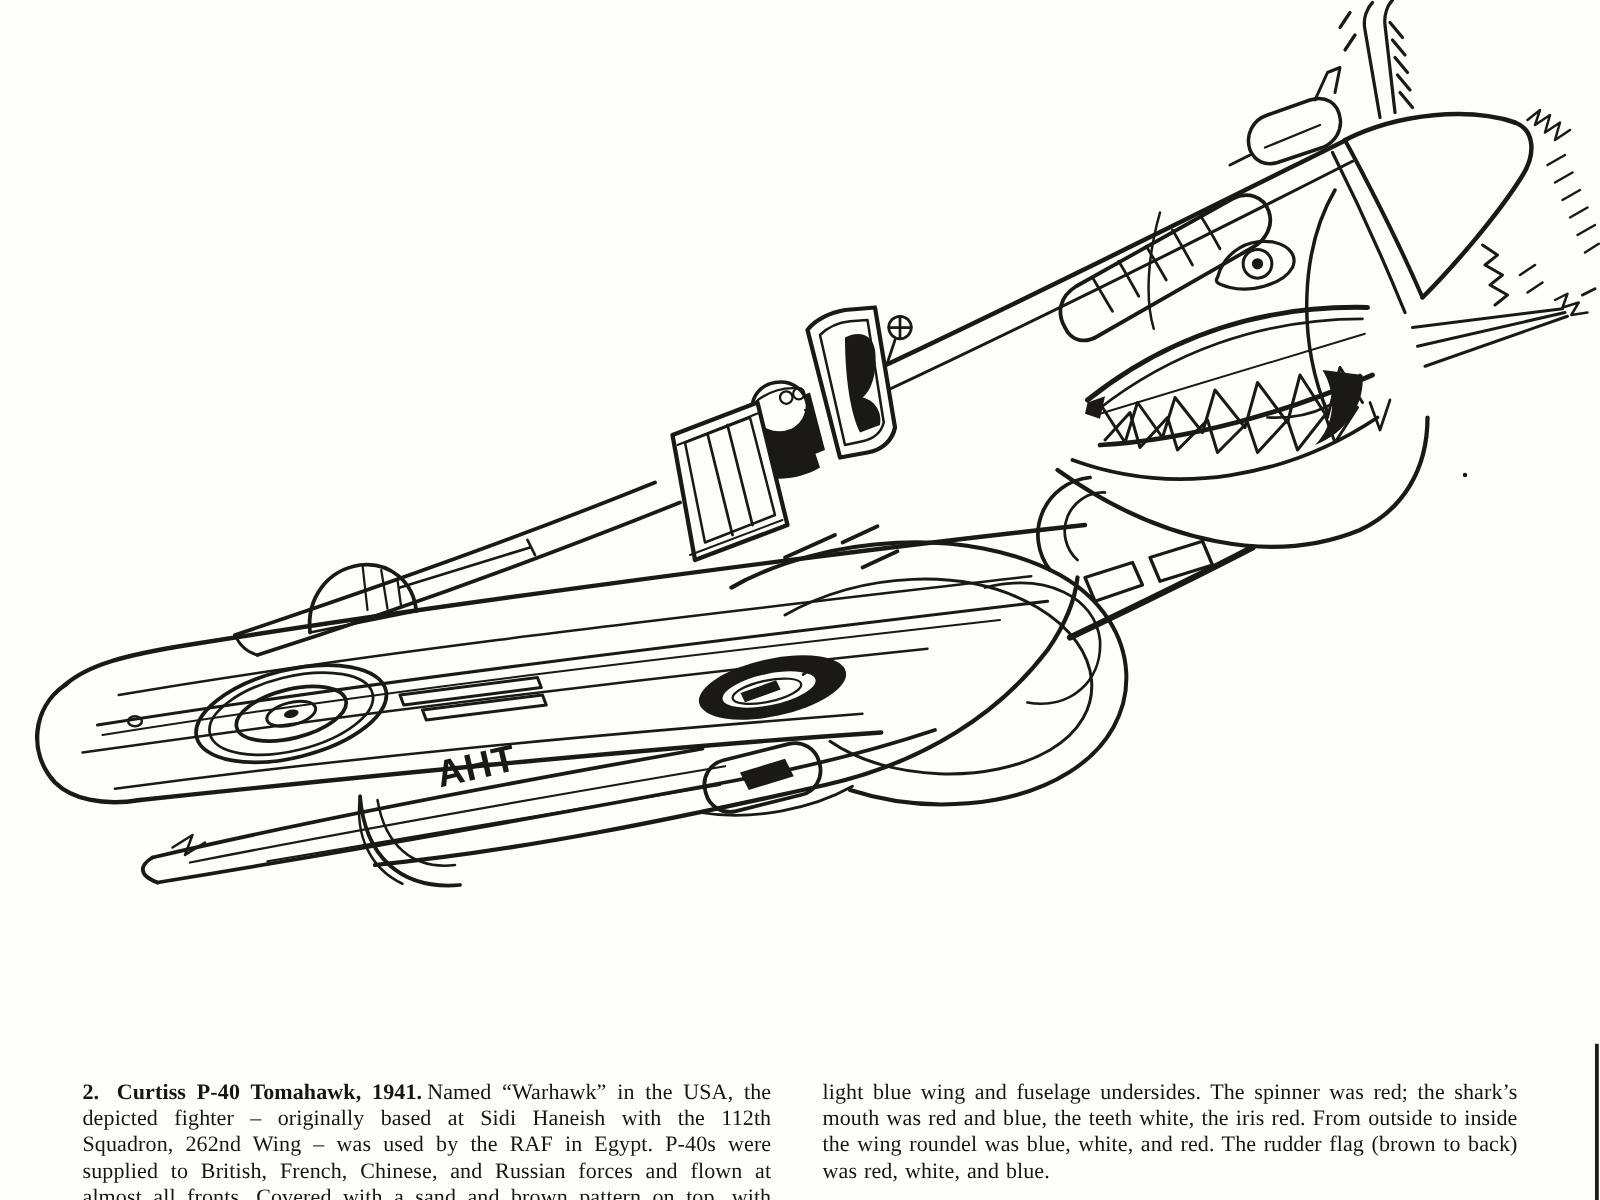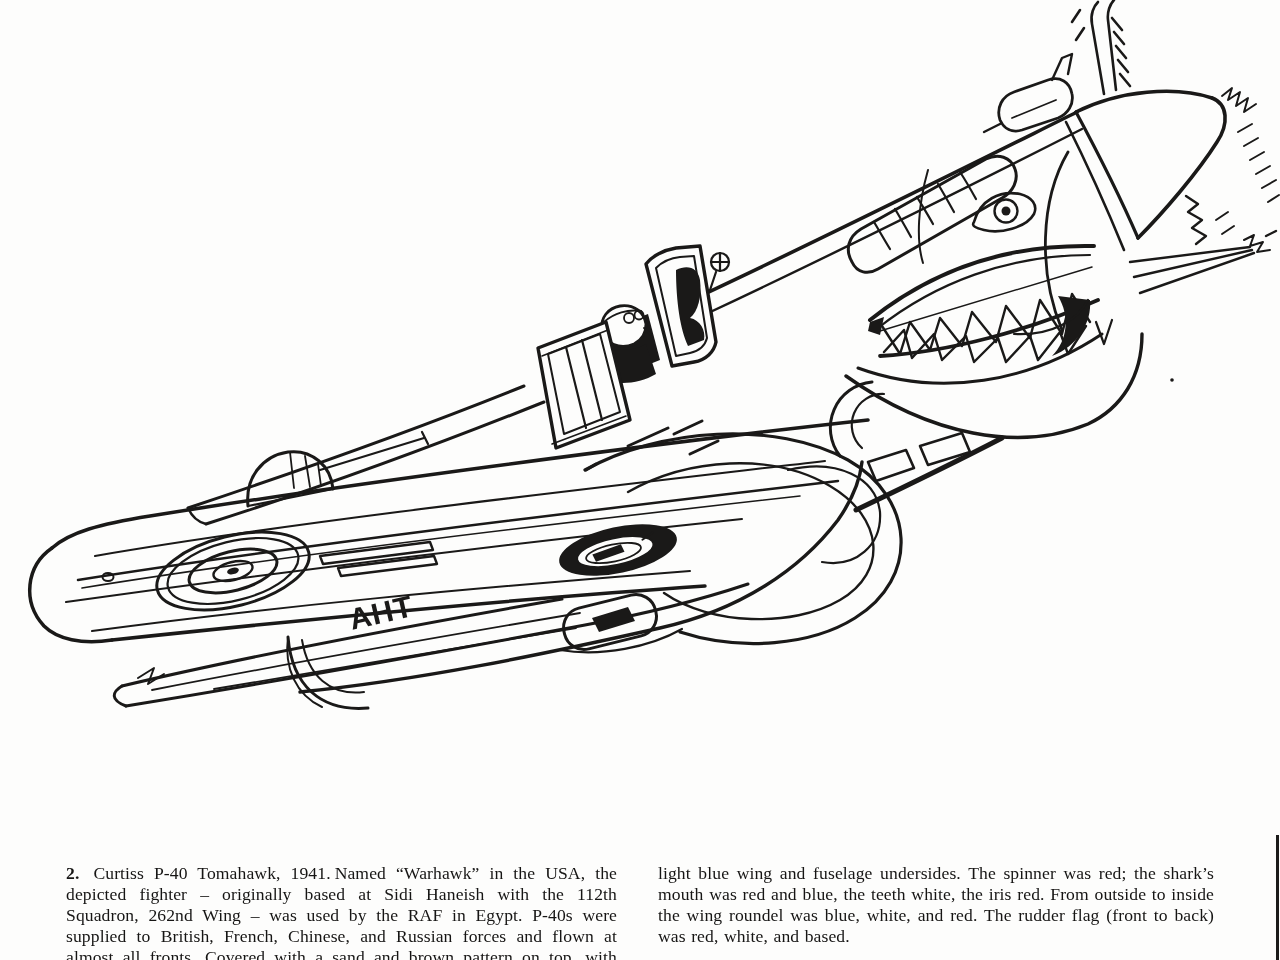--- a/index.html
+++ b/index.html
@@ -17,21 +17,21 @@
   .caption .col{
     position:absolute;top:3px;
     font-size:17.6px;line-height:21.1px;
     text-align:justify;
     letter-spacing:.1px;
     word-spacing:1px;
   }
   .col.left{left:66px;width:551px;text-align-last:justify;}
   .col.right{left:658px;width:556px;}
   .cap-num{font-weight:bold;padding-right:14px;}
-  .cap-title{font-weight:normal;padding-right:4px;}
+  .cap-title{font-weight:bold;padding-right:4px;}
   .page-edge{
     position:absolute;background:#1c1b1a;
   }
   svg *{vector-effect:none;}
 </style>
 </head>
 <body>
 
 <div class="artwork">
 <svg viewBox="0 0 1280 840" fill="none" stroke="#1a1918" stroke-width="3" stroke-linecap="round" stroke-linejoin="round">
@@ -247,16 +247,16 @@
     <path d="M 690,454 L 718,441"></path>
     <path d="M 586,470 L 596,464"></path>
   </g>
 
   <circle cx="1172" cy="380" r="1.8" fill="#1a1918" stroke="none"></circle>
 </svg>
 </div>
 
 <div class="caption">
   <p class="col left"><span class="cap-num">2.</span><span class="cap-title">Curtiss P-40 Tomahawk, 1941.</span><span>Named “Warhawk” in the USA, the depicted fighter – originally based at Sidi Haneish with the 112th Squadron, 262nd Wing – was used by the RAF in Egypt. P-40s were supplied to British, French, Chinese, and Russian forces and flown at almost all fronts. Covered with a sand and brown pattern on top, with</span></p>
-  <p class="col right"><span>light blue wing and fuselage undersides. The spinner was red; the shark’s mouth was red and blue, the teeth white, the iris red. From outside to inside the wing roundel was blue, white, and red. The rudder flag (front to back) was red, white, and based.</span></p>
+  <p class="col right"><span>light blue wing and fuselage undersides. The spinner was red; the shark’s mouth was red and blue, the teeth white, the iris red. From outside to inside the wing roundel was blue, white, and red. The rudder flag (brown to back) was red, white, and blue.</span></p>
 </div>
 
 <div class="page-edge" style="left:1276px;top:835px;width:2.5px;height:125px;"></div>
 
 </body></html>

